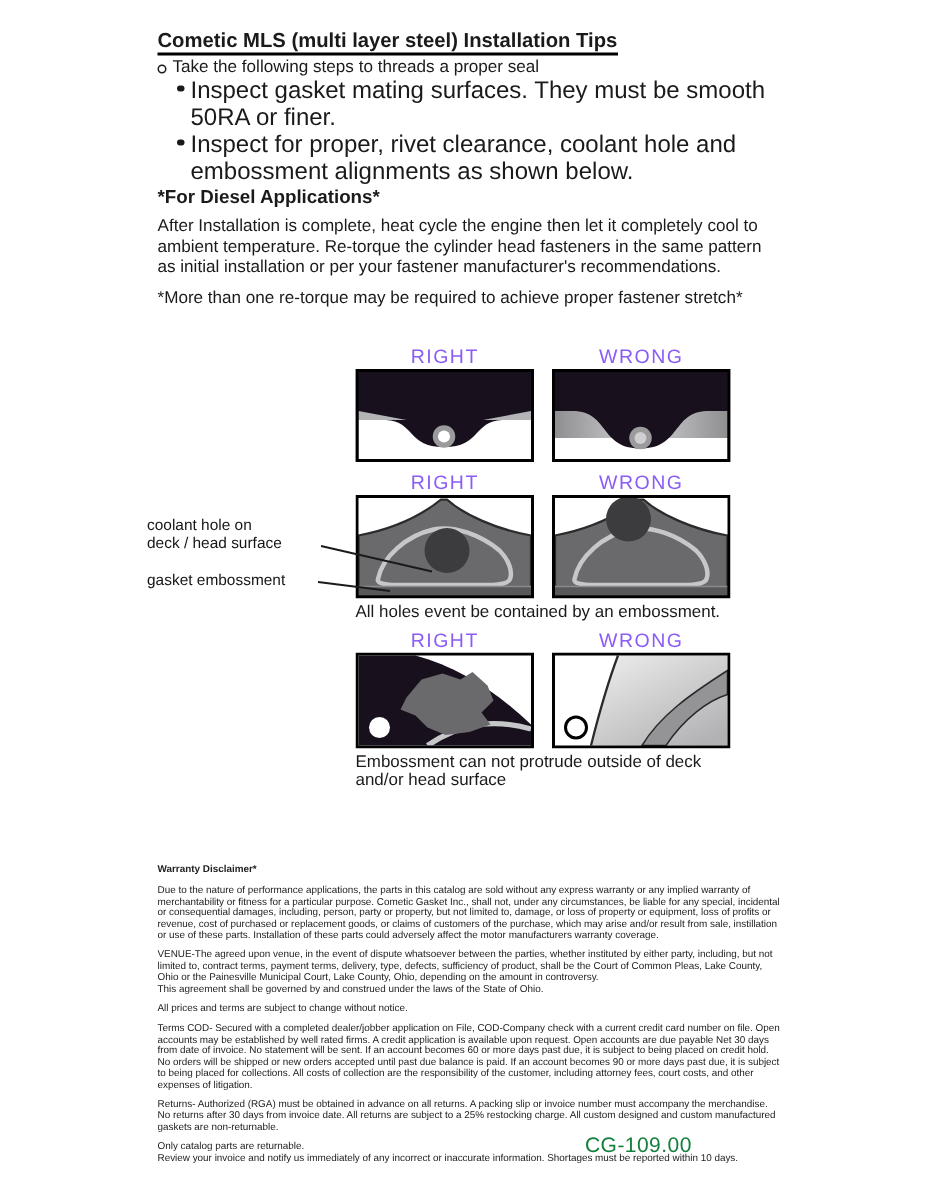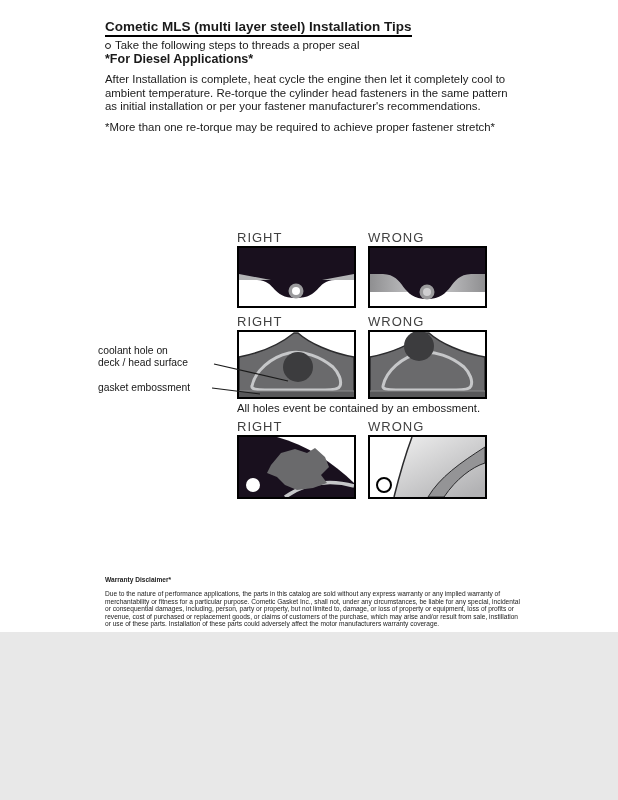--- a/index.html
+++ b/index.html
@@ -1,17 +1,17 @@
 <!DOCTYPE html>
 <html><head>
 <meta charset="utf-8">
 <style>
   html,body { margin:0; padding:0; background:#e8e8e8; }
   .sheet {
-    position:relative; width:618px; height:632px; margin:0 auto;
+    position:relative; width:618px; height:800px; margin:0 auto;
     background:#ffffff; overflow:hidden;
     font-family:"Liberation Sans", sans-serif; color:#1a1a1a;
     -webkit-font-smoothing:antialiased;
   }
 
   
   .top-text { position:absolute; left:105px; top:19px; width:416px; }
   .title { font-size:13.5px; font-weight:bold; margin:0 0 5px 0; }
   .title span { border-bottom:2px solid #000; padding-bottom:1px; }
   .tips { margin:0; padding:0; list-style:none; font-size:11.4px; line-height:13px; }
@@ -27,21 +27,21 @@
     background:#1a1a1a; border-radius:50%;
   }
   .diesel-heading { font-size:12.5px; font-weight:bold; margin:0 0 0 0; }
   .para { font-size:11.4px; line-height:13.6px; margin:7px 0 0 0; }
 
   
   .figures { position:absolute; left:237px; top:231px; width:252px; }
   .fig { margin-bottom:7px; }
   .fig.f2 { margin-bottom:5px; }
   .fig-labels { display:flex; }
-  .fig-label { width:119px; font-size:13px; line-height:14px; letter-spacing:1px; color:#404040; }
+  .fig-label { width:119px; text-align:center; font-size:13px; line-height:14px; letter-spacing:1px; color:#8b5cf6; }
   .fig-label.w { margin-left:12px; }
   .fig-boxes { display:flex; margin-top:1px; }
   .fig-boxes svg { display:block; }
   .fig-boxes .gap { width:12px; }
   .fig-caption { font-size:11.3px; line-height:12.5px; margin-top:3px; }
 
   
   .side-label { position:absolute; text-align:left; font-size:10.3px; line-height:11.8px; color:#161616; }
   .side-label.coolant { left:98px; top:345px; width:116px; }
   .side-label.emboss  { left:98px; top:382px; width:116px; }
@@ -58,20 +58,24 @@
 </style>
 </head>
 <body>
 
 <div class="sheet">
 
   <div class="top-text">
     <h1 class="title"><span>Cometic MLS (multi layer steel) Installation Tips</span></h1>
     <ul class="tips">
       <li class="tip">Take the following steps to threads a proper seal</li>
+    </ul>
+    <ul class="subtips">
+      <li class="subtip">Inspect gasket mating surfaces.  They must be smooth 50RA or finer.</li>
+      <li class="subtip">Inspect for proper, rivet clearance, coolant hole and embossment alignments as shown below.</li>
     </ul>
 
     <h2 class="diesel-heading">*For Diesel Applications*</h2>
     <p class="para">After Installation is complete, heat cycle the engine then let it completely cool to ambient temperature. Re-torque the cylinder head fasteners in the same pattern as initial installation or per your fastener manufacturer's recommendations.</p>
     <p class="para">*More than one re-torque may be required to achieve proper fastener stretch*</p>
   </div>
 
   <div class="figures">
 
     <div class="fig">
@@ -162,20 +166,24 @@
             </linearGradient>
           </defs>
           <rect x="0" y="0" width="119" height="64" fill="#ffffff"></rect>
           <path d="M44,2 L117,2 L117,62 L26,62 C32,38 38,18 44,2 Z" fill="url(#g3)"></path>
           <path d="M44,2 C38,18 32,38 26,62" fill="none" stroke="#2a2a2c" stroke-width="1.5"></path>
           <path d="M117,12 C92,28 72,42 60,62 L76,62 C88,44 104,32 117,28 Z" fill="#949496" stroke="#2a2a2c" stroke-width="1"></path>
           <circle cx="16" cy="50" r="7" fill="#ffffff" stroke="#000000" stroke-width="2"></circle>
           <rect x="1" y="1" width="117" height="62" fill="none" stroke="#000000" stroke-width="2"></rect>
         </svg>
       </div>
+      <div class="fig-caption">
+        <div>Embossment can not protrude outside of deck</div>
+        <div>and/or head surface</div>
+      </div>
     </div>
   </div>
 
   <div class="side-label coolant">
     <div>coolant hole on</div>
     <div>deck / head surface</div>
   </div>
   <div class="side-label emboss">gasket embossment</div>
   <svg class="leader-svg" width="110" height="44" viewBox="0 0 110 44">
     <line x1="22" y1="8" x2="96" y2="25" stroke="#1a1a1a" stroke-width="1.2"></line>

